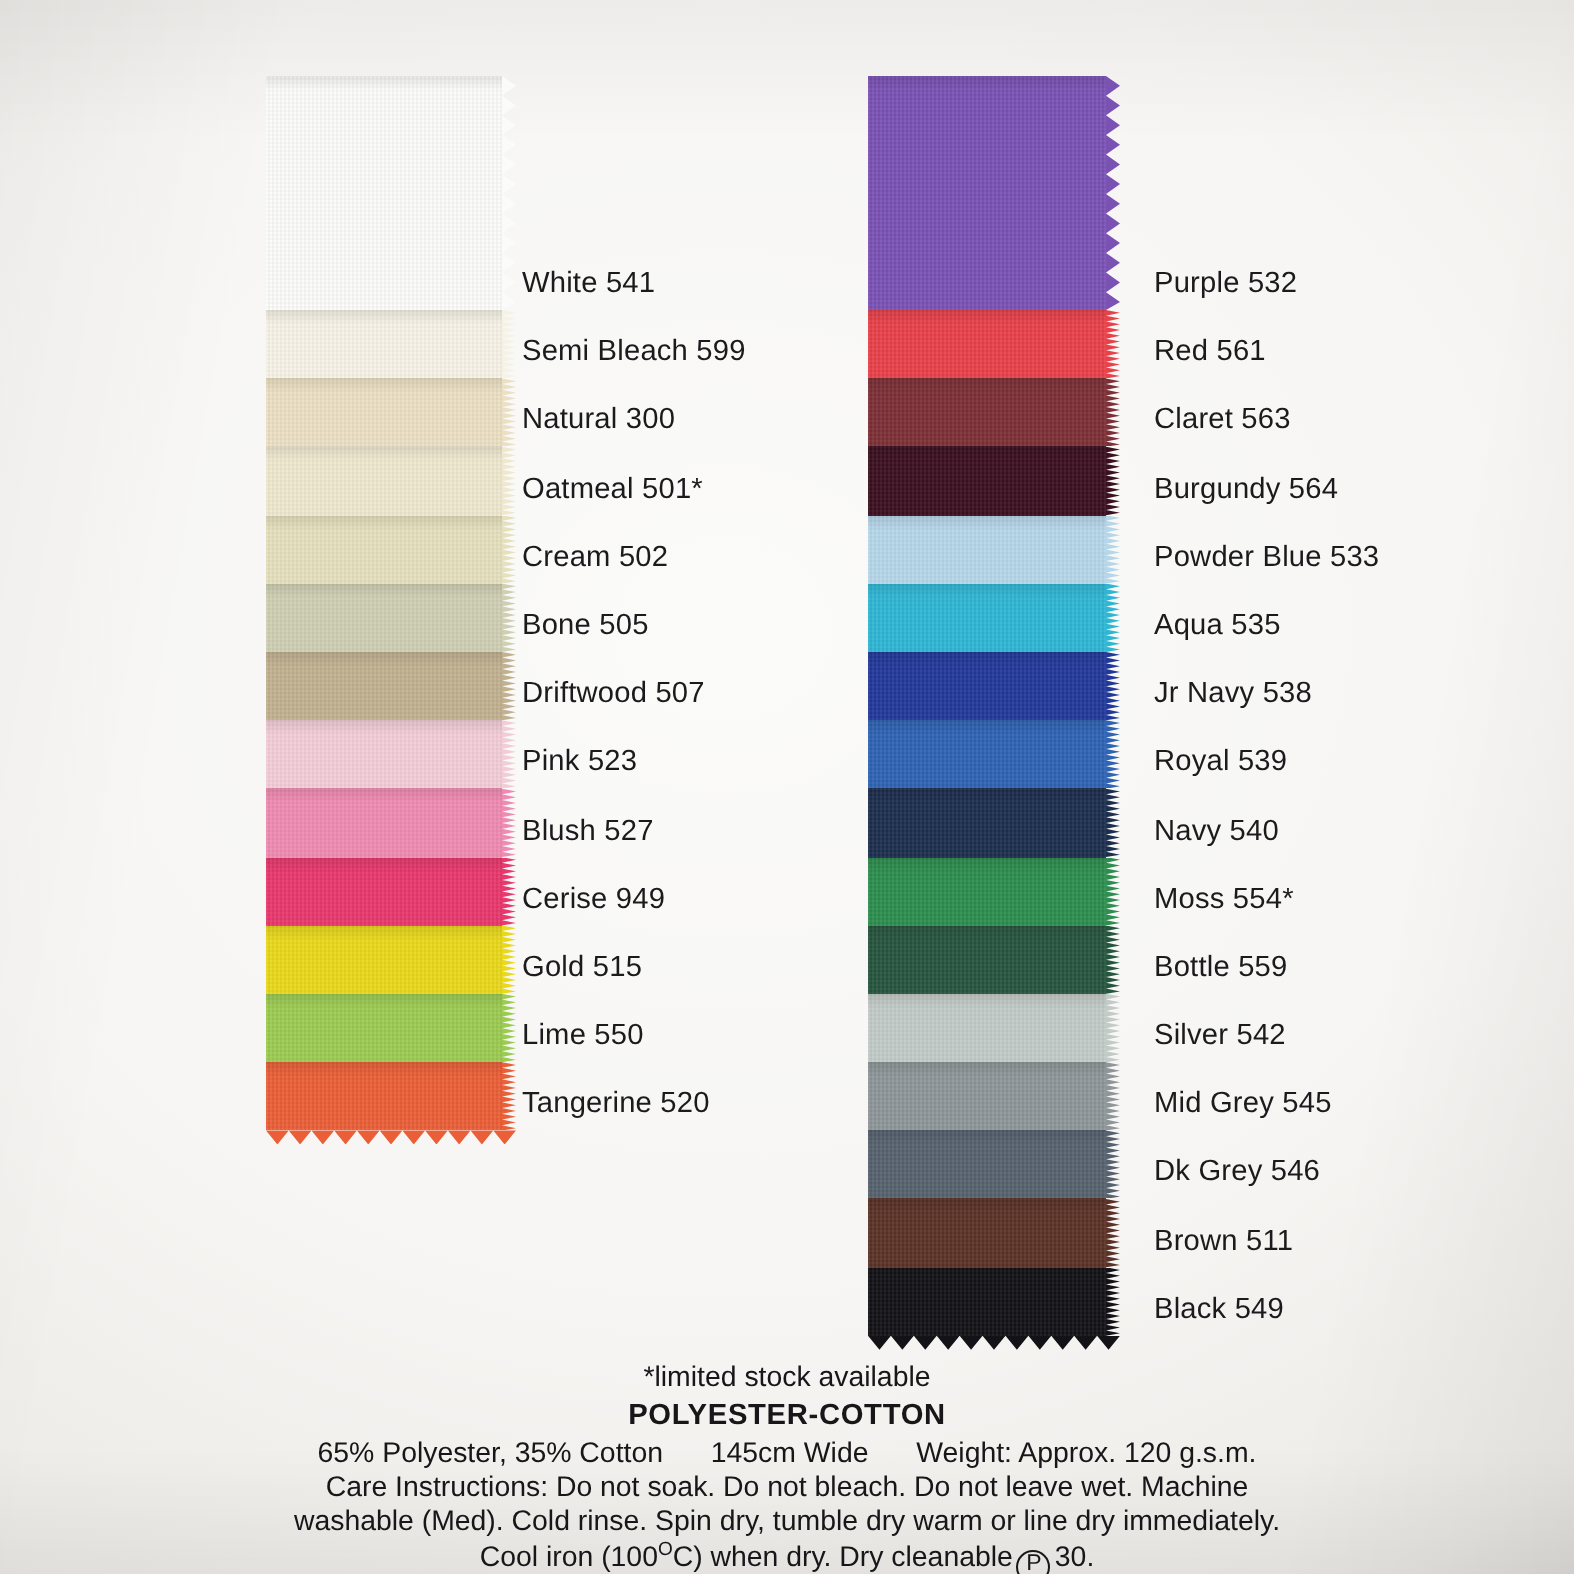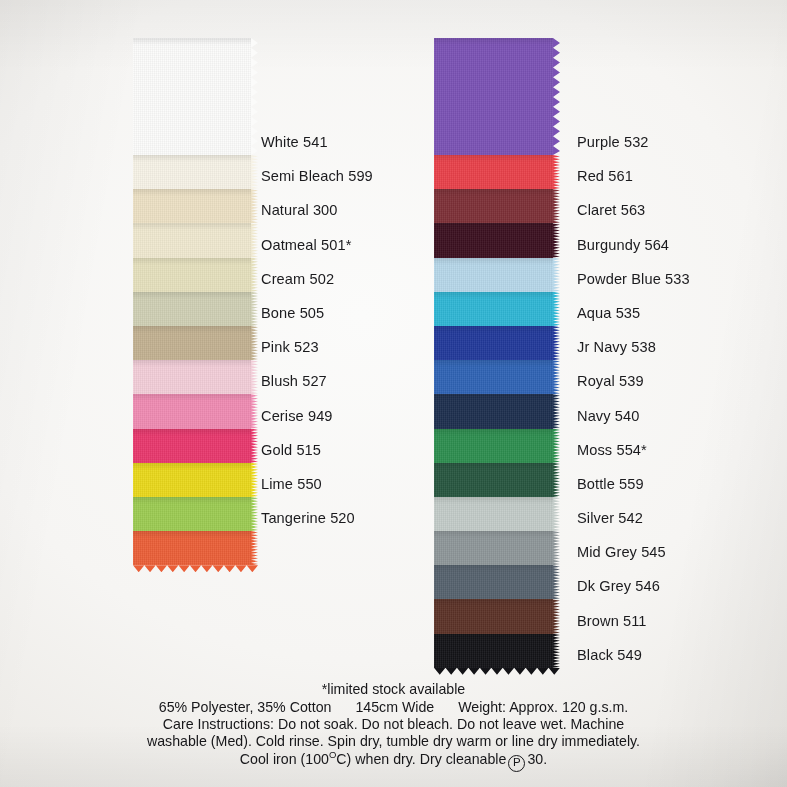--- a/index.html
+++ b/index.html
@@ -249,20 +249,21 @@
         </div>
       </div>
     </div>
   <div class="label-column" id="labels-left">
       <div class="swatch-label lead">White 541</div>
       <div class="swatch-label">Semi Bleach 599</div>
       <div class="swatch-label">Natural 300</div>
       <div class="swatch-label">Oatmeal 501*</div>
       <div class="swatch-label">Cream 502</div>
       <div class="swatch-label">Bone 505</div>
+      <div class="swatch-label">Driftwood 507</div>
       <div class="swatch-label">Pink 523</div>
       <div class="swatch-label">Blush 527</div>
       <div class="swatch-label">Cerise 949</div>
       <div class="swatch-label">Gold 515</div>
       <div class="swatch-label">Lime 550</div>
       <div class="swatch-label">Tangerine 520</div>
     </div>
 
   <div class="swatch-column" id="column-right">
       <div class="swatch-row lead" style="z-index: 100;">
@@ -361,20 +362,21 @@
       <div class="swatch-label">Bottle 559</div>
       <div class="swatch-label">Silver 542</div>
       <div class="swatch-label">Mid Grey 545</div>
       <div class="swatch-label">Dk Grey 546</div>
       <div class="swatch-label">Brown 511</div>
       <div class="swatch-label">Black 549</div>
     </div>
 
   <div id="footer">
     <div id="limited-stock-note">*limited stock available</div>
+    <div id="fabric-title">POLYESTER-COTTON</div>
     <div class="spec-line">
       <span>65% Polyester, 35% Cotton</span>
       <span class="gap-wide"></span>
       <span>145cm Wide</span>
       <span class="gap-wide"></span>
       <span>Weight: Approx. 120 g.s.m.</span>
     </div>
     <div class="spec-line">Care Instructions: Do not soak.  Do not bleach.  Do not leave wet. Machine</div>
     <div class="spec-line">washable (Med).  Cold rinse.  Spin dry, tumble dry warm or line dry immediately.</div>
     <div class="spec-line">

